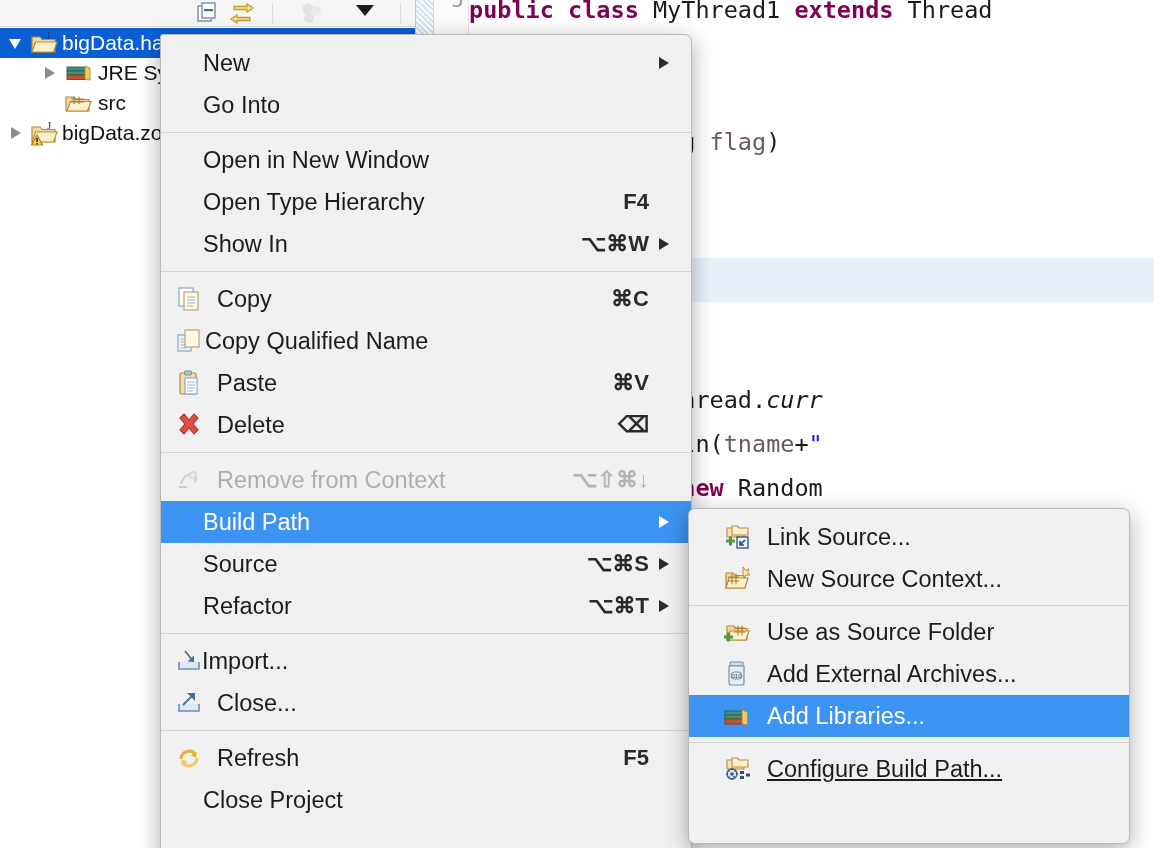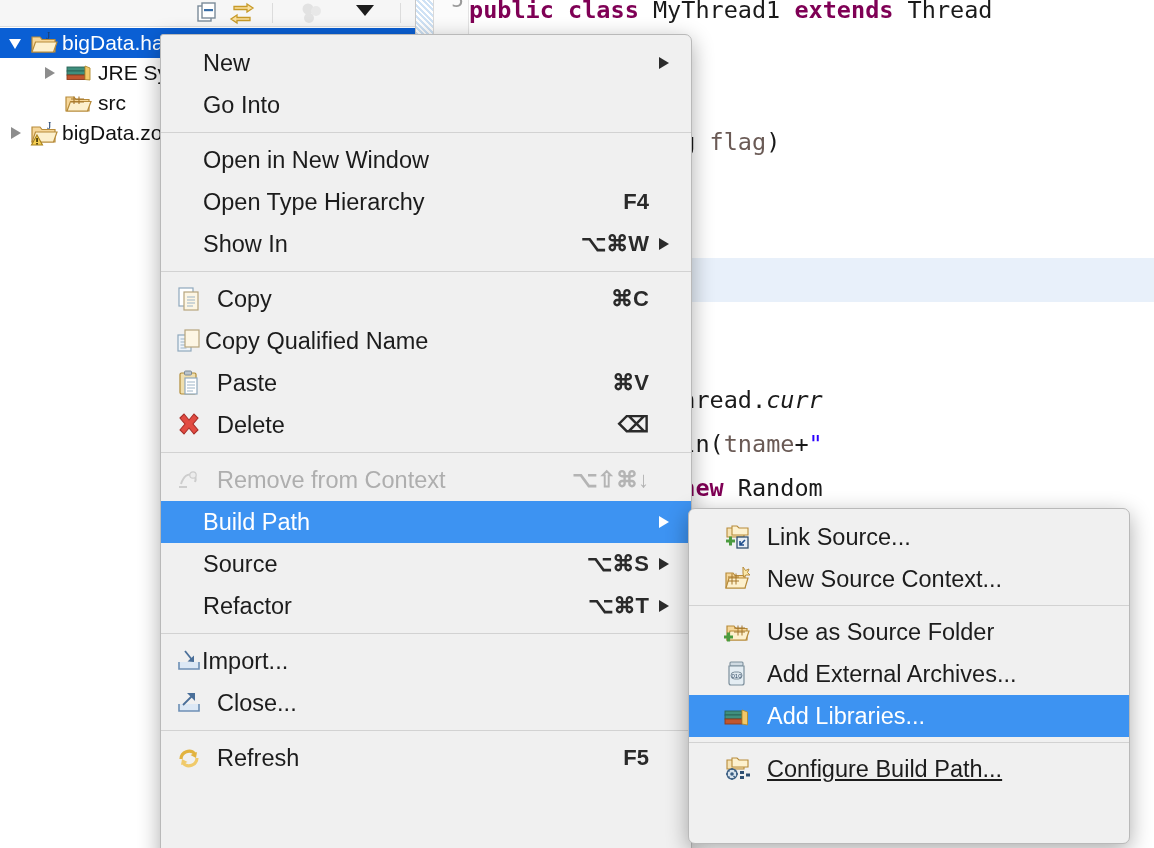--- a/index.html
+++ b/index.html
@@ -345,20 +345,23 @@
         <svg width="28" height="28" viewBox="0 0 28 28" style="margin-top:7px">
           <path d="M6 15 A8 8 0 0 1 20 10" fill="none" stroke="#e2b33f" stroke-width="3.2"></path>
                 <path d="M22 8 L21 14 L15.5 11 Z" fill="#e2b33f"></path>
                 <path d="M22 14 A8 8 0 0 1 8 19" fill="none" stroke="#f0ca6a" stroke-width="3.2"></path>
                 <path d="M6 21 L7 15 L12.5 18 Z" fill="#f0ca6a"></path>
         </svg>
       </span>
       <span class="mlabel" style="left:56px;">Refresh</span>
       <span class="mkey">F5</span>
     </div>
+    <div class="mi">
+      <span class="mlabel" style="left:42px;">Close Project</span>
+    </div>
   </div>
 
 <div class="menu sub" id="sub-menu">
     <div class="mi">
       <span class="micon" style="left:34px;">
         <svg width="28" height="28" viewBox="0 0 28 28" style="margin-top:7px">
           <path d="M4 5 L10 5 L12 7 L21 7 L21 14 L4 14 Z" fill="#f6e3b5" stroke="#b78b3a" stroke-width="1.1"></path>
                 <path d="M9 3 L14 3 L16 5 L25 5 L25 12 L9 12 Z" fill="#fdf1cf" stroke="#b78b3a" stroke-width="1.1"></path>
                 <path d="M3 18 h9 M7.5 13.5 v9" stroke="#4c9b3f" stroke-width="3"></path>
                 <rect x="14" y="14" width="11" height="11" fill="#e8eef5" stroke="#33506e" stroke-width="1.3"></rect>

